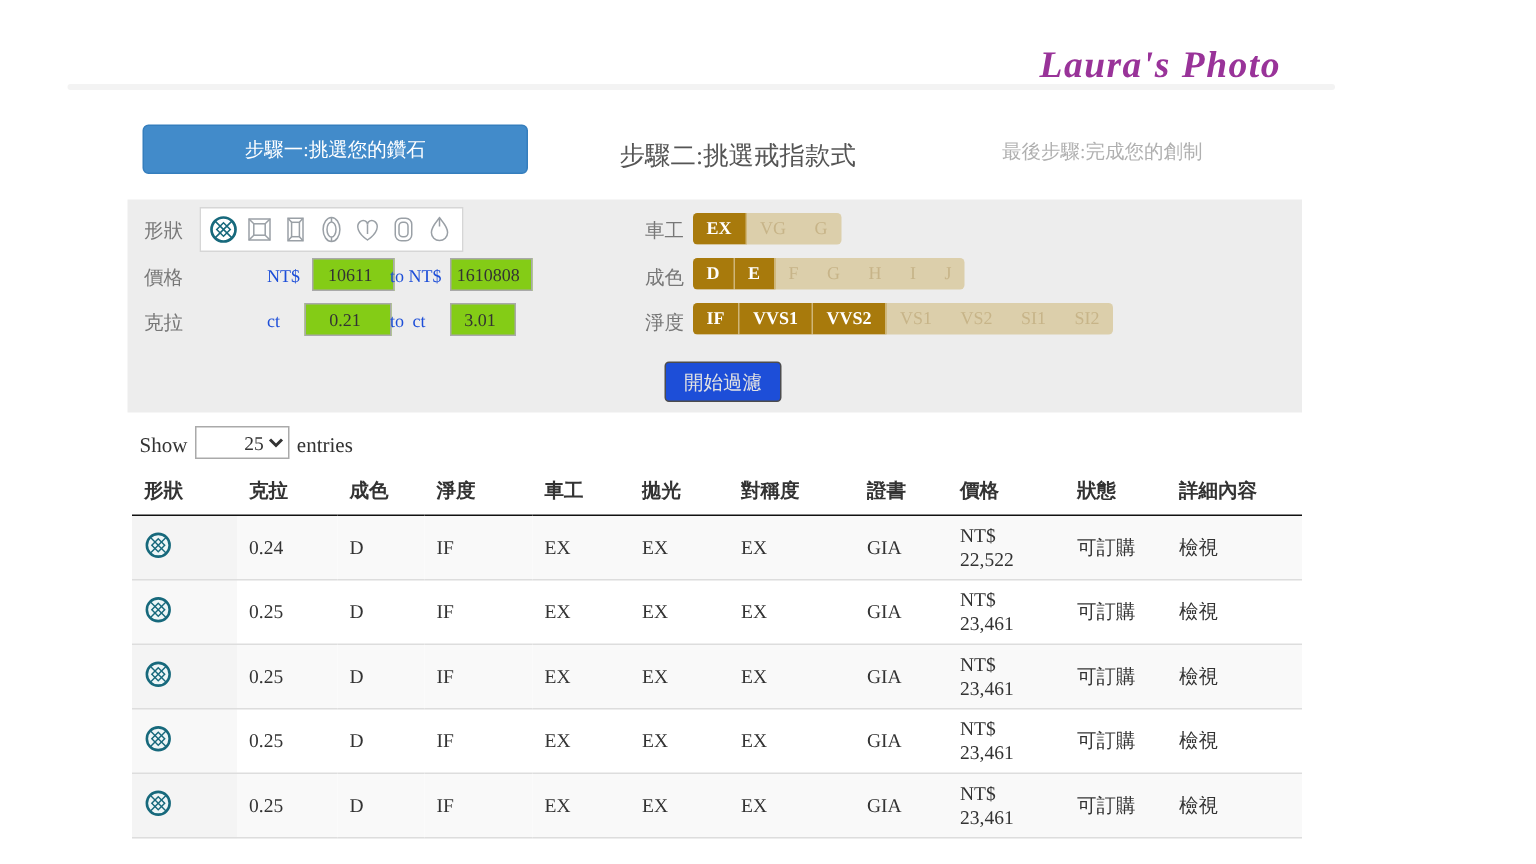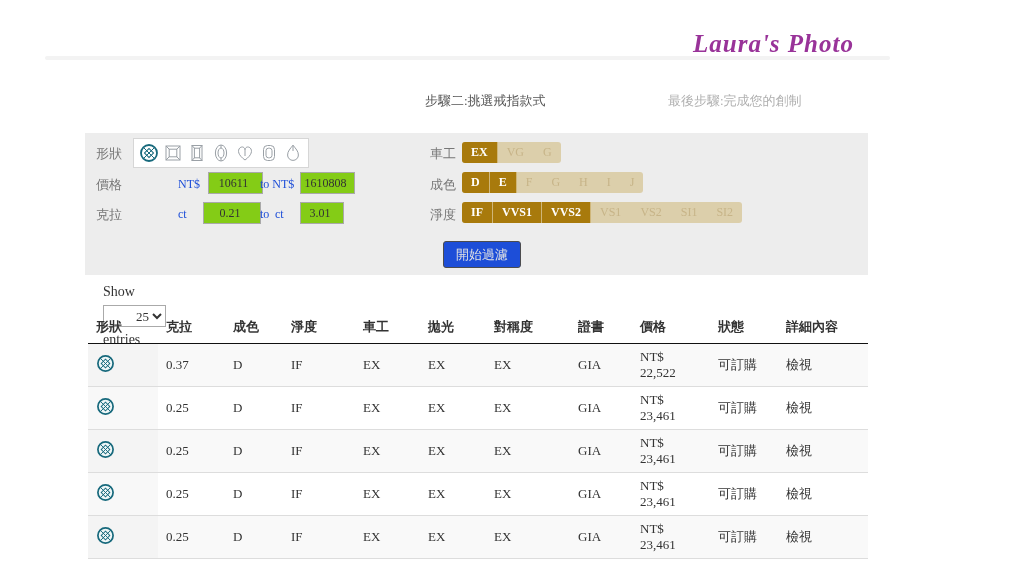--- a/index.html
+++ b/index.html
@@ -9,21 +9,21 @@
   .abs { position: absolute; }
 
   
   .logo { left: 693px; top: 30px; font-size: 25px; font-style: italic; font-weight: bold; color: #993399; letter-spacing: 1px; }
   .header-rule { left: 45px; top: 56px; width: 845px; height: 4px; background: #f3f3f3; border-radius: 2px; }
 
   
   .step1-btn { left: 95px; top: 83px; width: 257px; height: 33px; background: #428bca; color: #fff;
                border: 1px solid #357ebd; border-radius: 4px; font-size: 13px; text-align: center;
                line-height: 31px; cursor: pointer; font-family: inherit; }
-  .step2 { left: 425px; top: 92px; font-size: 13px; color: #555; cursor: pointer; }
+  .step2 { left: 413px; top: 92px; font-size: 17px; color: #555; cursor: pointer; }
   .step3 { left: 668px; top: 92px; font-size: 13px; color: #b0b0b0; }
 
   
   .filter-panel { left: 85px; top: 133px; width: 783px; height: 142px; background: #ededed; }
   .flabel { font-size: 13px; color: #777; }
   .shape-strip { left: 48px; top: 5px; display: inline-flex; align-items: center; gap: 4px;
                  background: #fff; border: 1px solid #d6d6d6; padding: 3px 5px; }
   .shape-btn { width: 20px; height: 22px; display: inline-flex; align-items: center; justify-content: center; cursor: pointer; }
   .num-input { height: 22px; border: 1px solid #a9a9a9; background: #84cc16; font-family: inherit;
                font-size: 12px; color: #333; text-align: center; padding-right: 4px; margin-left: 48px; }
@@ -31,40 +31,41 @@
 
   .gold-group { display: inline-flex; background: #dccfab; border-radius: 3px; overflow: hidden; }
   .gbtn { font-size: 12px; padding: 3px 9px; color: #c7b488; cursor: pointer; border-right: 1px solid transparent; line-height: 15px; }
   .gbtn.sel { background: #a87a0c; color: #fff; border-right: 1px solid rgba(255,255,255,0.45); font-weight: bold; }
   .gbtn:last-child { border-right: none; }
 
   .start-filter { left: 358px; top: 108px; width: 78px; height: 27px; background: #1d4ed8; color: #e2e2e2;
                   border: 1px solid #4c4c4e; border-radius: 3px; font-size: 13px; font-family: inherit; cursor: pointer; }
 
   
-  .show-bar { left: 103px; top: 284px; font-size: 14px; color: #333; display: flex; align-items: flex-start; gap: 5px; flex-direction: column; }
+  .show-bar { left: 93px; top: 284px; font-size: 14px; color: #333; display: flex; align-items: flex-end; gap: 5px; }
   .show-bar select { font-family: inherit; font-size: 13px; height: 22px; border: 1px solid #aaa; background: #fff; color: #333; padding-left: 28px; }
 
   
   .dtable { left: 88px; top: 311px; width: 780px; border-collapse: collapse; table-layout: fixed; font-size: 13px; color: #333; }
   .dtable th { font-weight: bold; text-align: left; padding: 7px 8px; border-bottom: 1px solid #111; cursor: pointer; }
   .dtable td { padding: 5px 8px; border-bottom: 1px solid #ddd; height: 29px; }
   .dtable tr.odd td { background: #f9f9f9; }
   .dtable td.c-shape, .dtable tr.odd td.c-shape { background: rgba(0,0,0,0.045); }
   .dtable tr.even td.c-shape { background: rgba(0,0,0,0.028); }
   .view-link { cursor: pointer; }
 </style>
 </head>
 <body>
 
 <div class="page">
 
   <div class="abs logo">Laura's Photo</div>
   <div class="abs header-rule"></div>
 
+  <button class="abs step1-btn">步驟一:挑選您的鑽石</button>
   <div class="abs step2">步驟二:挑選戒指款式</div>
   <div class="abs step3">最後步驟:完成您的創制</div>
 
   <div class="abs filter-panel">
 
     <div class="abs flabel" style="left:11px; top:12px;">形狀</div>
     <div class="abs shape-strip">
       <span class="shape-btn">
         <svg width="22" height="22" viewBox="0 0 20 20">
           <circle cx="10" cy="10" r="8" fill="none" stroke="#17697c" stroke-width="1.8"></circle>
@@ -197,21 +198,21 @@
     </thead>
     <tbody>
       <tr class="odd">
         <td class="c-shape">
           <svg width="19" height="19" viewBox="0 0 20 20">
             <circle cx="10" cy="10" r="8" fill="#eef6f7" stroke="#17697c" stroke-width="1.8"></circle>
             <rect x="6.8" y="6.8" width="6.4" height="6.4" fill="none" stroke="#17697c" stroke-width="1" transform="rotate(45 10 10)"></rect>
             <path d="M4.4 4.4 L15.6 15.6 M15.6 4.4 L4.4 15.6" stroke="#17697c" stroke-width="1"></path>
           </svg>
         </td>
-        <td>0.37</td>
+        <td>0.24</td>
         <td>D</td>
         <td>IF</td>
         <td>EX</td>
         <td>EX</td>
         <td>EX</td>
         <td>GIA</td>
         <td>NT$ 22,522</td>
         <td>可訂購</td>
         <td class="view-link">檢視</td>
       </tr>

